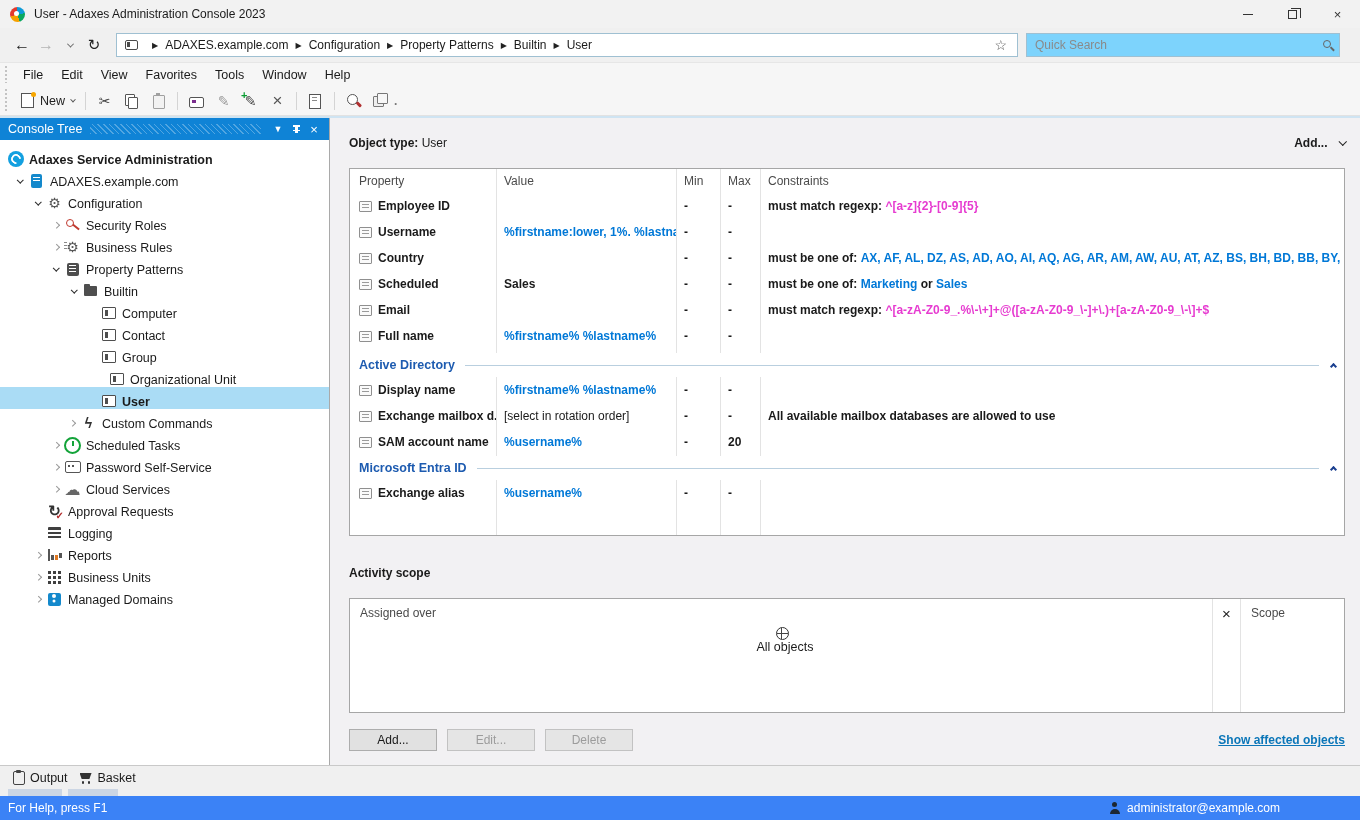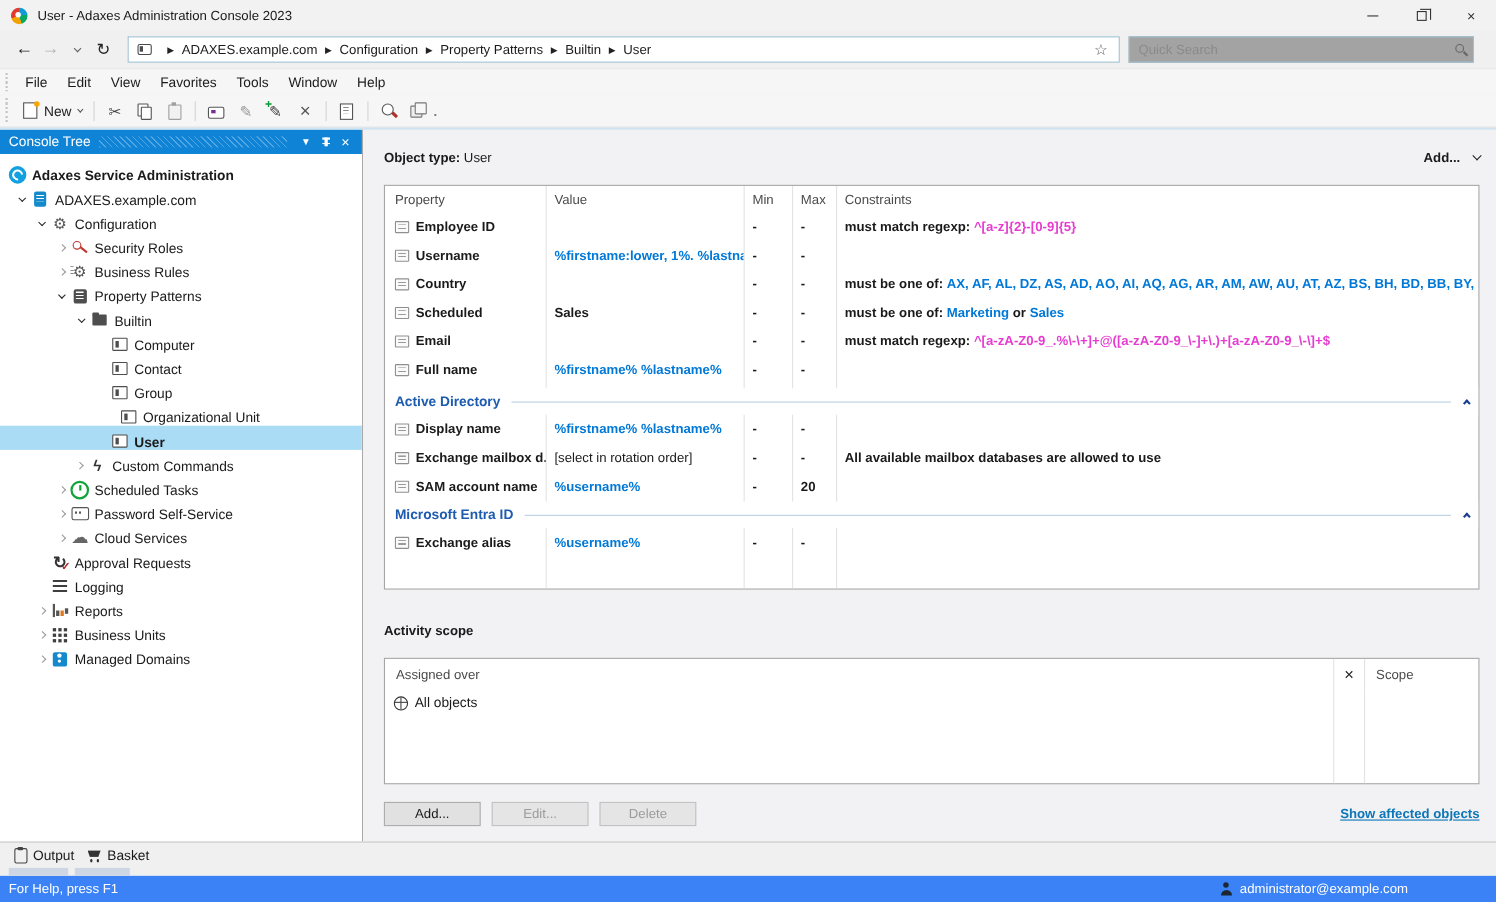--- a/index.html
+++ b/index.html
@@ -25,21 +25,21 @@
   .chv { display:inline-block; width:5px; height:5px; border-right:1.6px solid currentColor; border-bottom:1.6px solid currentColor; }
   .chv.down { transform:rotate(45deg) translate(-1px,-1px); }
   .chv.up { transform:rotate(-135deg); }
   .chv.right { transform:rotate(-45deg); }
   .breadcrumb-box { height:24px; background:#fff; border:1px solid #9fc0d2; flex:1; margin:0 8px 0 10px; display:flex; align-items:center; padding:0 6px; max-width:902px; }
   .bc-icon { width:13px; height:10px; border:1.5px solid #4a4a4a; border-radius:2px; position:relative; margin:0 7px 0 2px; flex:none; }
   .bc-icon::before { content:""; position:absolute; left:1px; top:1px; width:3px; height:5px; background:#4a4a4a; }
   .bc-sep { font-size:8px; color:#222; margin:0 7px; }
   .crumb { font-size:12px; color:#1a1a1a; white-space:nowrap; }
   .star-icon { margin-left:auto; font-size:14px; color:#555; padding:0 4px; }
-  .search-box { width:314px; height:24px; background:#a3a3a3; border:1px solid #9fc0d2; display:flex; align-items:center; position:relative; flex:none; }
+  .search-box { width:314px; height:24px; background:#7dd3fc; border:1px solid #9fc0d2; display:flex; align-items:center; position:relative; flex:none; }
   .search-box input { border:none; outline:none; flex:1; height:20px; padding:0 26px 0 8px; font-family:"Liberation Sans",sans-serif; font-size:12px; color:#333; background:transparent; }
   .search-box input::placeholder { color:#8a8a8a; }
   .mag-icon { position:absolute; right:8px; top:6px; width:8px; height:8px; border:1.5px solid #666; border-radius:50%; }
   .mag-icon::after { content:""; position:absolute; width:5px; height:1.5px; background:#666; left:6px; top:7px; transform:rotate(45deg); }
 
   
   .menubar { height:24px; display:flex; align-items:center; background:#f6f6f6; border-top:1px solid #e6e6e6; padding-left:4px; }
   .grip { width:6px; align-self:stretch; margin:3px 4px 3px 0; background:repeating-linear-gradient(180deg,#c3c3c3 0 2px,transparent 2px 4px); background-size:2px 100%; background-repeat:repeat-y; background-position:1px 0; flex:none; }
   .menu-item { padding:3px 9px; font-size:12.5px; color:#1a1a1a; }
 
@@ -159,21 +159,21 @@
   .sect-chv .chv { width:5px; height:5px; border-width:2px; }
 
   .scope-title { margin-top:30px; font-weight:bold; color:#1a1a1a; }
   .scope-table { margin-top:18px; height:115px; background:#fff; border:1px solid #a6a6a6; display:flex; flex-direction:column; }
   .scope-head { display:grid; grid-template-columns:1fr 28px 104px; height:28px; flex:none; }
   .scope-head .sc { display:flex; align-items:center; padding-left:10px; color:#4a4a4a; }
   .scope-head .sc.xcol { padding:0; justify-content:center; color:#222; font-size:15px; border-left:1px solid #e3e3e3; }
   .scope-head .sc.scol { border-left:1px solid #e3e3e3; }
   .scope-body { flex:1; display:grid; grid-template-columns:1fr 28px 104px; }
   .scope-body .bcell { border-left:1px solid #e3e3e3; }
-  .srow { height:24px; display:flex; align-items:center; padding-left:8px; }
+  .srow { height:24px; display:flex; align-items:center; padding-left:8px;flex-direction:column; }
   .globe-icon { width:13px; height:13px; border:1.4px solid #333; border-radius:50%; margin-right:6px; flex:none; background-image:linear-gradient(#444,#444),linear-gradient(#444,#444); background-size:1.2px 100%,100% 1.2px; background-position:center; background-repeat:no-repeat; }
   .srow .slabel { font-size:12.5px; }
 
   .btn-row { margin-top:16px; display:flex; align-items:center; }
   .btn { width:88px; height:22px; margin-right:10px; background:#e1e1e1; border:1px solid #adadad; font-family:"Liberation Sans",sans-serif; font-size:12px; color:#1a1a1a; }
   .btn.disabled { color:#9c9c9c; background:#e5e5e5; border-color:#c2c2c2; }
   .scope-link { margin-left:auto; color:#0b76b8; font-weight:bold; text-decoration:underline; }
 
   
   .tabstrip { height:31px; background:#f0f0f0; border-top:1px solid #c9c9c9; position:relative; padding:4px 0 0 10px; display:flex; align-items:flex-start; }

